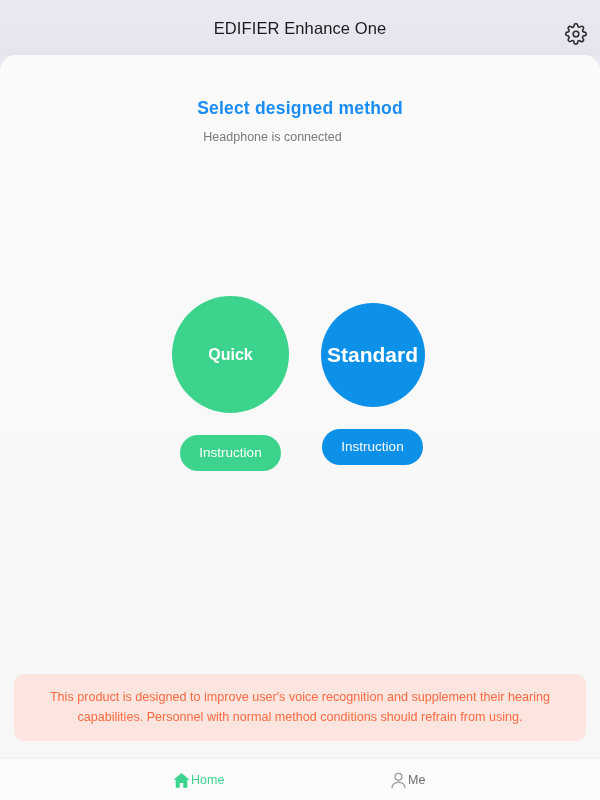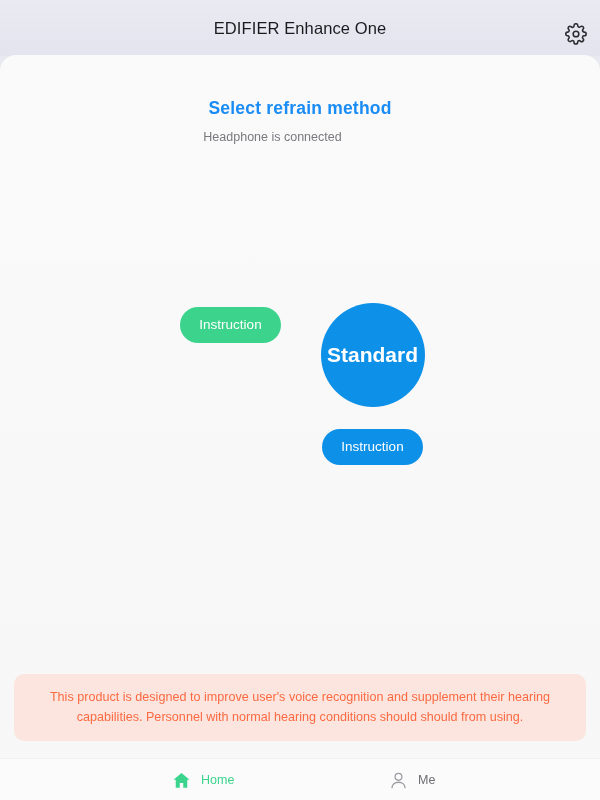--- a/index.html
+++ b/index.html
@@ -157,21 +157,21 @@
     width: 600px; height: 42px;
     background: #fbfbfc;
     border-top: 1px solid #f1f1f3;
   }
 
   .nav-item {
     position: absolute;
     top: 0; height: 42px;
     display: flex;
     align-items: center;
-    gap: 10px;
+    gap: 0;
     cursor: pointer;
   }
   .nav-item.home { left: 172px; }
   .nav-item.me   { left: 389px; }
 
   .nav-icon { width: 19px; height: 19px; display: block; }
   .nav-icon svg { display: block; width: 19px; height: 19px; }
 
   .nav-label { font-size: 12.5px; }
   .nav-item.home .nav-label { color: #3cd48c; }
@@ -187,37 +187,38 @@
     <div id="gear-button">
       <svg viewBox="0 0 24 24" fill="none" stroke="#2b2b30" stroke-width="1.7" stroke-linecap="round" stroke-linejoin="round">
         <circle cx="12" cy="12" r="3.1"></circle>
         <path d="M19.2 15a1.7 1.7 0 0 0 .34 1.87l.06.06a2 2 0 1 1-2.83 2.83l-.06-.06a1.7 1.7 0 0 0-1.87-.34 1.7 1.7 0 0 0-1.03 1.56V21a2 2 0 1 1-4 0v-.1A1.7 1.7 0 0 0 8.8 19.3a1.7 1.7 0 0 0-1.87.34l-.06.06a2 2 0 1 1-2.83-2.83l.06-.06A1.7 1.7 0 0 0 4.4 15a1.7 1.7 0 0 0-1.56-1.03H2.8a2 2 0 1 1 0-4h.1A1.7 1.7 0 0 0 4.4 8.94 1.7 1.7 0 0 0 4.1 7.07l-.06-.06A2 2 0 1 1 6.87 4.18l.06.06A1.7 1.7 0 0 0 8.8 4.58h.08A1.7 1.7 0 0 0 9.91 3.02V2.8a2 2 0 1 1 4 0v.1a1.7 1.7 0 0 0 1.03 1.56 1.7 1.7 0 0 0 1.87-.34l.06-.06a2 2 0 1 1 2.83 2.83l-.06.06a1.7 1.7 0 0 0-.34 1.87v.08a1.7 1.7 0 0 0 1.56 1.03h.22a2 2 0 1 1 0 4h-.1A1.7 1.7 0 0 0 19.2 15z"></path>
       </svg>
     </div>
   </div>
 
   <div id="card">
 
-    <div id="heading">Select refrain method</div>
+    <div id="heading">Select designed method</div>
     <div id="subheading">Headphone is connected</div>
 
     <div id="methods">
 
       <div class="method quick">
+        <div class="bubble bubble-quick">Quick</div>
         <div class="instruction instruction-quick">Instruction</div>
       </div>
 
       <div class="method standard">
         <div class="bubble bubble-standard">Standard</div>
         <div class="instruction instruction-standard">Instruction</div>
       </div>
 
     </div>
 
-    <div id="warning">This product is designed to improve user's voice recognition and supplement their hearing capabilities. Personnel with normal hearing conditions should should from using.</div>
+    <div id="warning">This product is designed to improve user's voice recognition and supplement their hearing capabilities. Personnel with normal method conditions should refrain from using.</div>
 
   </div>
 
   <div id="bottom-nav">
 
     <div class="nav-item home">
       <span class="nav-icon">
         <svg viewBox="0 0 24 24" fill="#3cd48c">
           <path d="M12 2.6 1.8 11.2h2.9V21h5.1v-5.7h4.4V21h5.1v-9.8h2.9z"></path>
         </svg>

